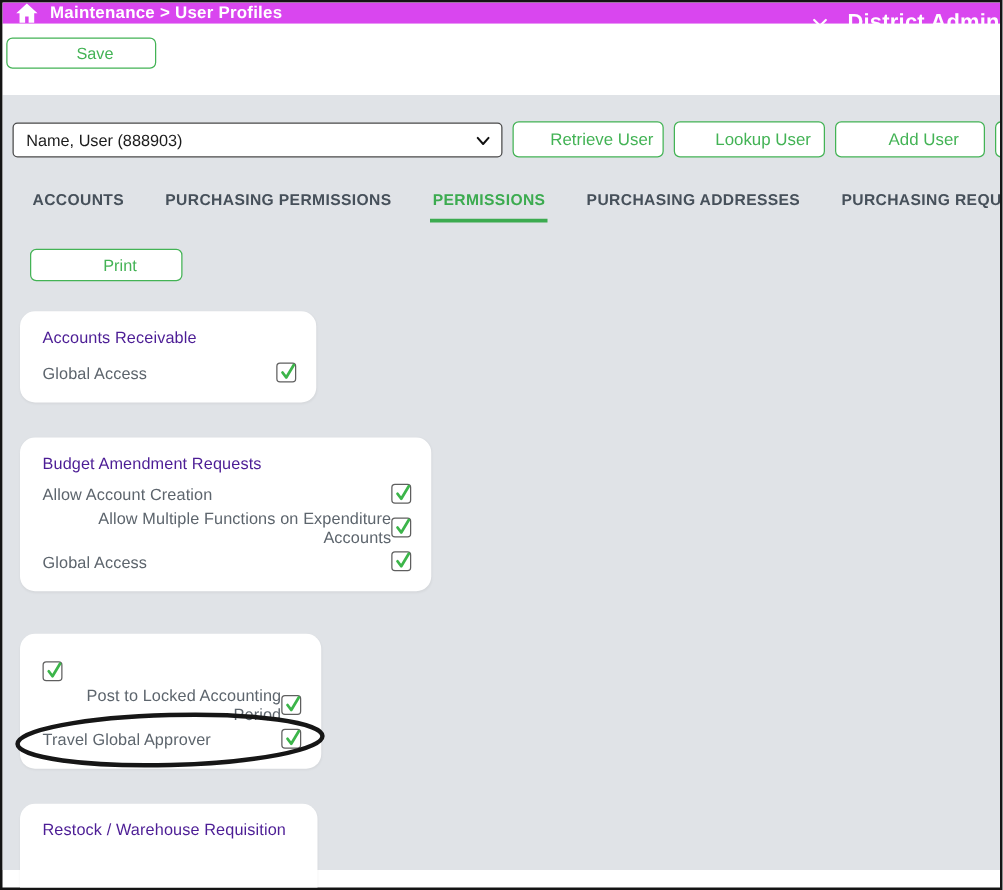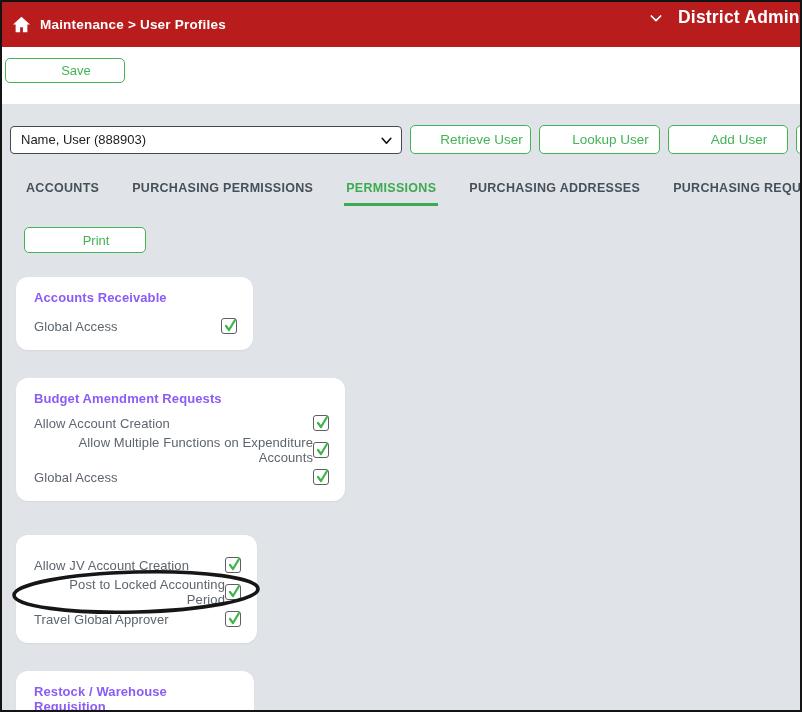--- a/index.html
+++ b/index.html
@@ -4,39 +4,39 @@
 <style>
   * { box-sizing: border-box; margin: 0; padding: 0; }
   html,body { background:#888; }
   body { font-family: "Liberation Sans", sans-serif; }
   .screen {
     position: relative; width: 802px; height: 712px;
     border: 2px solid #141414; background: #ffffff; overflow: hidden;
   }
   
   .topbar {
-    height: 45px; background: #b91c1c; display: flex; align-items: center;
+    height: 17px; background: #d946ef; display: flex; 
     position: relative; color: #fff;
   }
   .home-btn { width: 38px; display:flex; justify-content:center; align-items:center; cursor:pointer; }
   .crumb { font-size: 13.5px; font-weight: 600; letter-spacing:.2px; }
   .ctx { position:absolute; left: 646px; top: 0; height:31px; display:flex; align-items:center; white-space:nowrap; }
   .ctx .chev { margin-right: 14px; display:flex; align-items:center; cursor:pointer; }
   .ctx .ctx-label { font-size: 17.5px; font-weight: 600; letter-spacing:.2px; }
   
   .save-row { height: 57px; background:#fff; position:relative; }
   .btn {
     background:#fff; border:1px solid #43b355; color:#43b355; border-radius:5px;
     font-family:"Liberation Sans",sans-serif; font-size:13px; cursor:pointer;
     display:inline-flex; align-items:center; justify-content:center;padding-left:22px;
   }
   .save-btn { position:absolute; left:3px; top:11px; width:120px; height:25px; }
   
   .gray { background:#e0e3e7; height: 620px; position:relative; }
-  .user-row { display:flex; align-items:center; gap:8px; padding: 21px 0 0 8px; }
+  .user-row { display:flex; align-items:flex-end; gap:8px; padding: 21px 0 0 8px; }
   .select-wrap { position:relative; width:392px; flex:none; }
   .user-select {
     width:100%; height:28px; appearance:none; -webkit-appearance:none;
     background:#fff; border:1px solid #4a4a4a; border-radius:4px;
     font-family:"Liberation Sans",sans-serif; font-size:13px; color:#1c1c1c;
     padding:0 26px 0 10px; cursor:pointer;
   }
   .select-wrap svg { position:absolute; right:9px; top:8px; pointer-events:none; }
   .user-btn { height:29px; flex:none; font-size:13.5px; border-width:1.5px; }
   .w121 { width:121px; } .w120 { width:120px; }
@@ -48,21 +48,21 @@
     padding: 0 2px 11px 2px; cursor:pointer;
   }
   .tab.active { color:#3cab50; border-bottom:3px solid #3cab50; padding-bottom:8px; }
   
   .print-btn { margin: 21px 0 12px 22px; width:122px; height:26px; }
   
   .card {
     background:#fff; border-radius:12px; margin-left:14px;
     padding: 13px 16px 14px 18px; box-shadow: 0 1px 2px rgba(0,0,0,.05);
   }
-  .card-title { color:#8b5cf6; font-size:13px; font-weight:700; letter-spacing:.1px; }
+  .card-title { color:#4c1d95; font-size:13px; font-weight:400; letter-spacing:.1px; }
   .perm-row { display:flex; align-items:center; justify-content:space-between; margin-top:7px; height:20px;text-align:right; }
   .perm-label { font-size:13px; color:#5d656d; letter-spacing:.1px; }
   .cbx {
     position:relative; width:16px; height:16px; flex:none; background:#fff;
     border:1.5px solid #5f5f5f; border-radius:3px; cursor:pointer;
   }
   .cbx svg { position:absolute; left:0px; top:-3px; overflow:visible; }
   .card-ar   { width:237px; margin-top:12px; }
   .card-bar  { width:329px; margin-top:28px; }
   .card-fin  { width:241px; margin-top:34px; }
@@ -166,21 +166,20 @@
           <svg width="16" height="18" viewBox="0 0 16 18">
               <polyline points="4,10 7,14 13,4" fill="none" stroke="#3cb54a" stroke-width="2.2" stroke-linecap="round" stroke-linejoin="round"></polyline>
             </svg>
         </span>
       </div>
     </div>
 
     
     <div class="card card-fin">
       <div class="perm-row">
-        <span class="perm-label">Allow JV Account Creation</span>
         <span class="cbx">
           <svg width="16" height="18" viewBox="0 0 16 18">
               <polyline points="4,10 7,14 13,4" fill="none" stroke="#3cb54a" stroke-width="2.2" stroke-linecap="round" stroke-linejoin="round"></polyline>
             </svg>
         </span>
       </div>
       <div class="perm-row">
         <span class="perm-label">Post to Locked Accounting Period</span>
         <span class="cbx">
           <svg width="16" height="18" viewBox="0 0 16 18">

